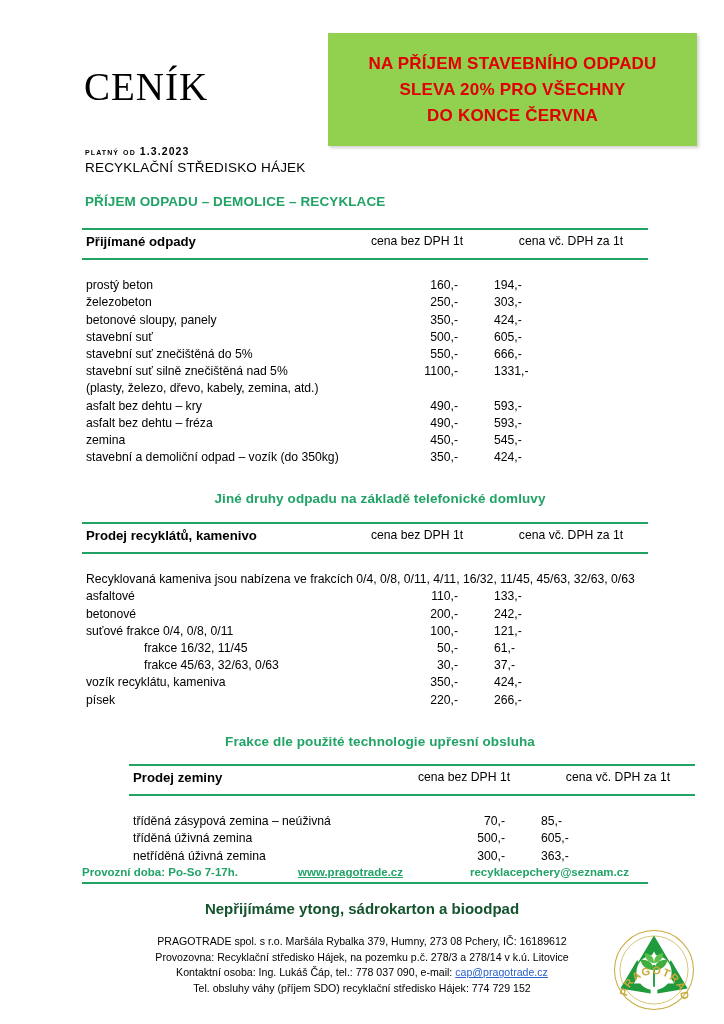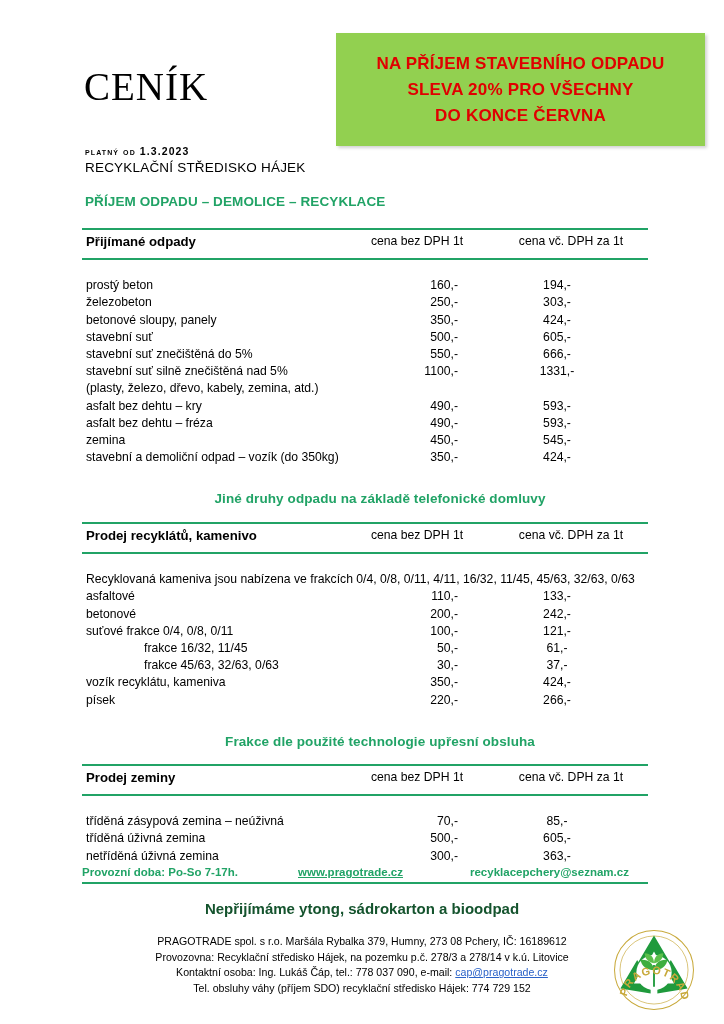--- a/index.html
+++ b/index.html
@@ -62,21 +62,21 @@
     position: absolute;
     left: 85px;
     top: 160px;
     font-size: 13.5px;
     letter-spacing: 0.2px;
     white-space: nowrap;
   }
 
   .promo-box {
     position: absolute;
-    left: 336px;
+    left: 328px;
     top: 33px;
     width: 369px;
     height: 113px;
     background: #92d050;
     box-sizing: border-box;
     display: flex;
     flex-direction: column;
     align-items: center;
     justify-content: center;
     gap: 6px;
@@ -144,21 +144,21 @@
   .col-name  { width: 258px; }
   .col-p1    { width: 154px; }
   .col-p2    { width: 154px; }
 
   .tbl tbody tr td {
     line-height: 17.2px;
     height: 17.2px;
   }
   .td-name  { text-align: left;  padding-left: 4px !important; }
   .td-p1    { text-align: right; padding-right: 36px !important; }
-  .td-p2    { text-align: center; padding-right: 28px !important; }
+  .td-p2    { text-align: left; padding-right: 28px !important; }
 
   .spacer-row td { height: 9px; line-height: 9px; }
 
   .note-row td {
     text-align: left;
     padding-left: 4px !important;
     white-space: nowrap;
   }
   .indent-1 { padding-left: 62px !important; }
 
@@ -390,21 +390,21 @@
           <td class="td-name">písek</td>
           <td class="td-p1">220,-</td>
           <td class="td-p2">266,-</td>
         </tr>
       </tbody>
     </table>
   </div>
 
   <div class="section-heading heading-center" style="top:734px;">Frakce dle použité technologie upřesní obsluha</div>
 
-  <div class="price-table" style="top:764px;">
+  <div class="price-table" style="top:764px;margin-left:47px;">
     <table class="tbl">
       <colgroup>
         <col class="col-name">
           <col class="col-p1">
           <col class="col-p2">
       </colgroup>
       <thead>
         <tr>
           <th class="th-name">Prodej zeminy</th>
           <th class="th-price">cena bez DPH 1t</th>

